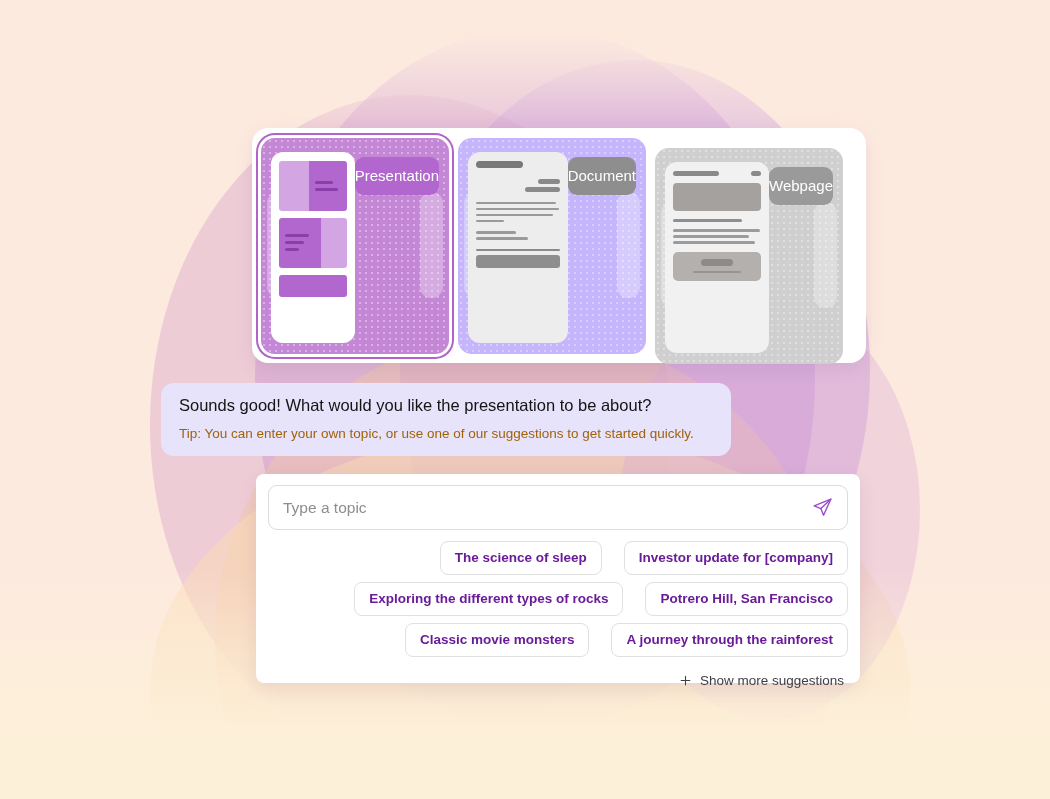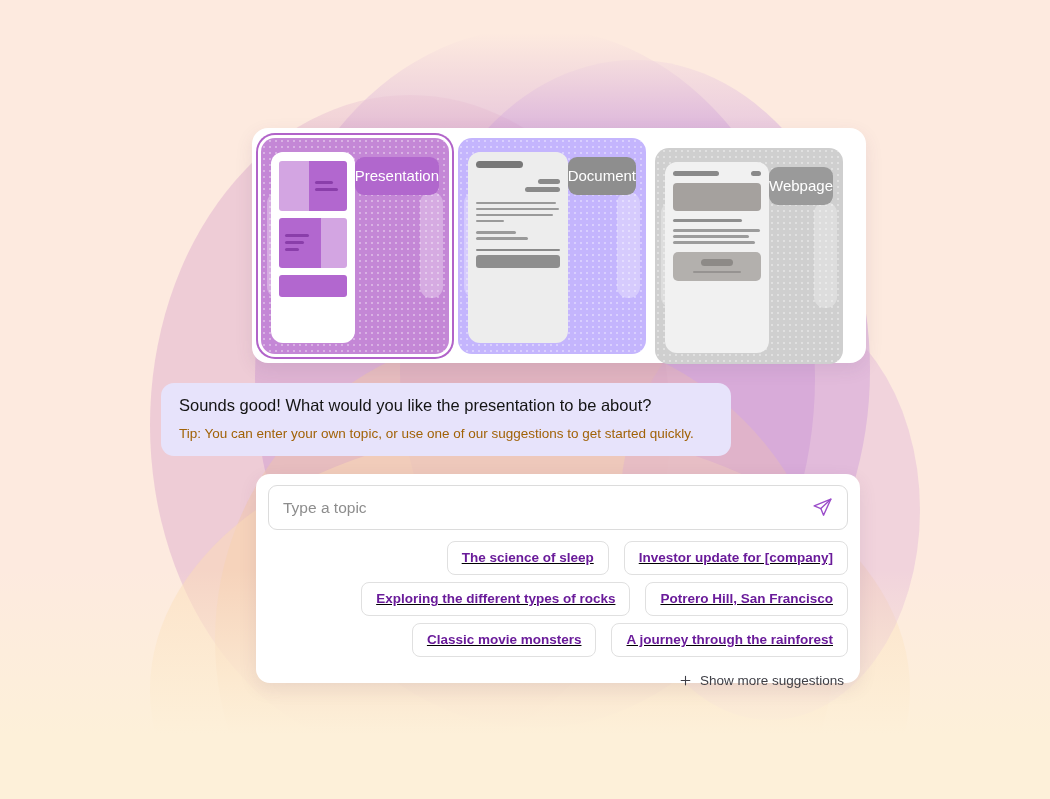--- a/index.html
+++ b/index.html
@@ -233,21 +233,21 @@
   .card-label.sel   { background: #b167cd; }
   .card-label.unsel { background: #8e8e8e; }
   .card-label.unsel2{ background: #9a9a9a; }
 
   
   #input-panel {
     position: absolute;
     left: 256px; top: 474px;
     width: 604px; height: 209px;
     background: #ffffff;
-    border-radius: 14px;
+    border-radius: 8px;
     box-shadow: 0 6px 18px rgba(90,60,110,.10);
     padding: 11px 12px 10px;
   }
 
   #topic-row {
     position: relative;
     height: 45px;
     border: 1px solid #dcdcdc;
     border-radius: 9px;
     display: flex;
@@ -266,21 +266,21 @@
   #topic-input::placeholder { color: #8d8d8d; }
   #send-icon { width: 21px; height: 21px; flex: none; }
 
   #suggestions {
     margin-top: 11px;
     display: flex;
     flex-direction: column;
     align-items: flex-end;
     gap: 7px;
   }
-  .chip-row { display: flex; gap: 15px; text-decoration: underline; }
+  .chip-row { display: flex; gap: 22px; }
   .chip {
     border: 1px solid #e0e0e0;
     background: #ffffff;
     border-radius: 8px;
     padding: 8px 14px 9px;
     font-family: "Liberation Sans", sans-serif;
     font-size: 13.5px;
     font-weight: bold;
     color: #6a1b9a;
     white-space: nowrap;

